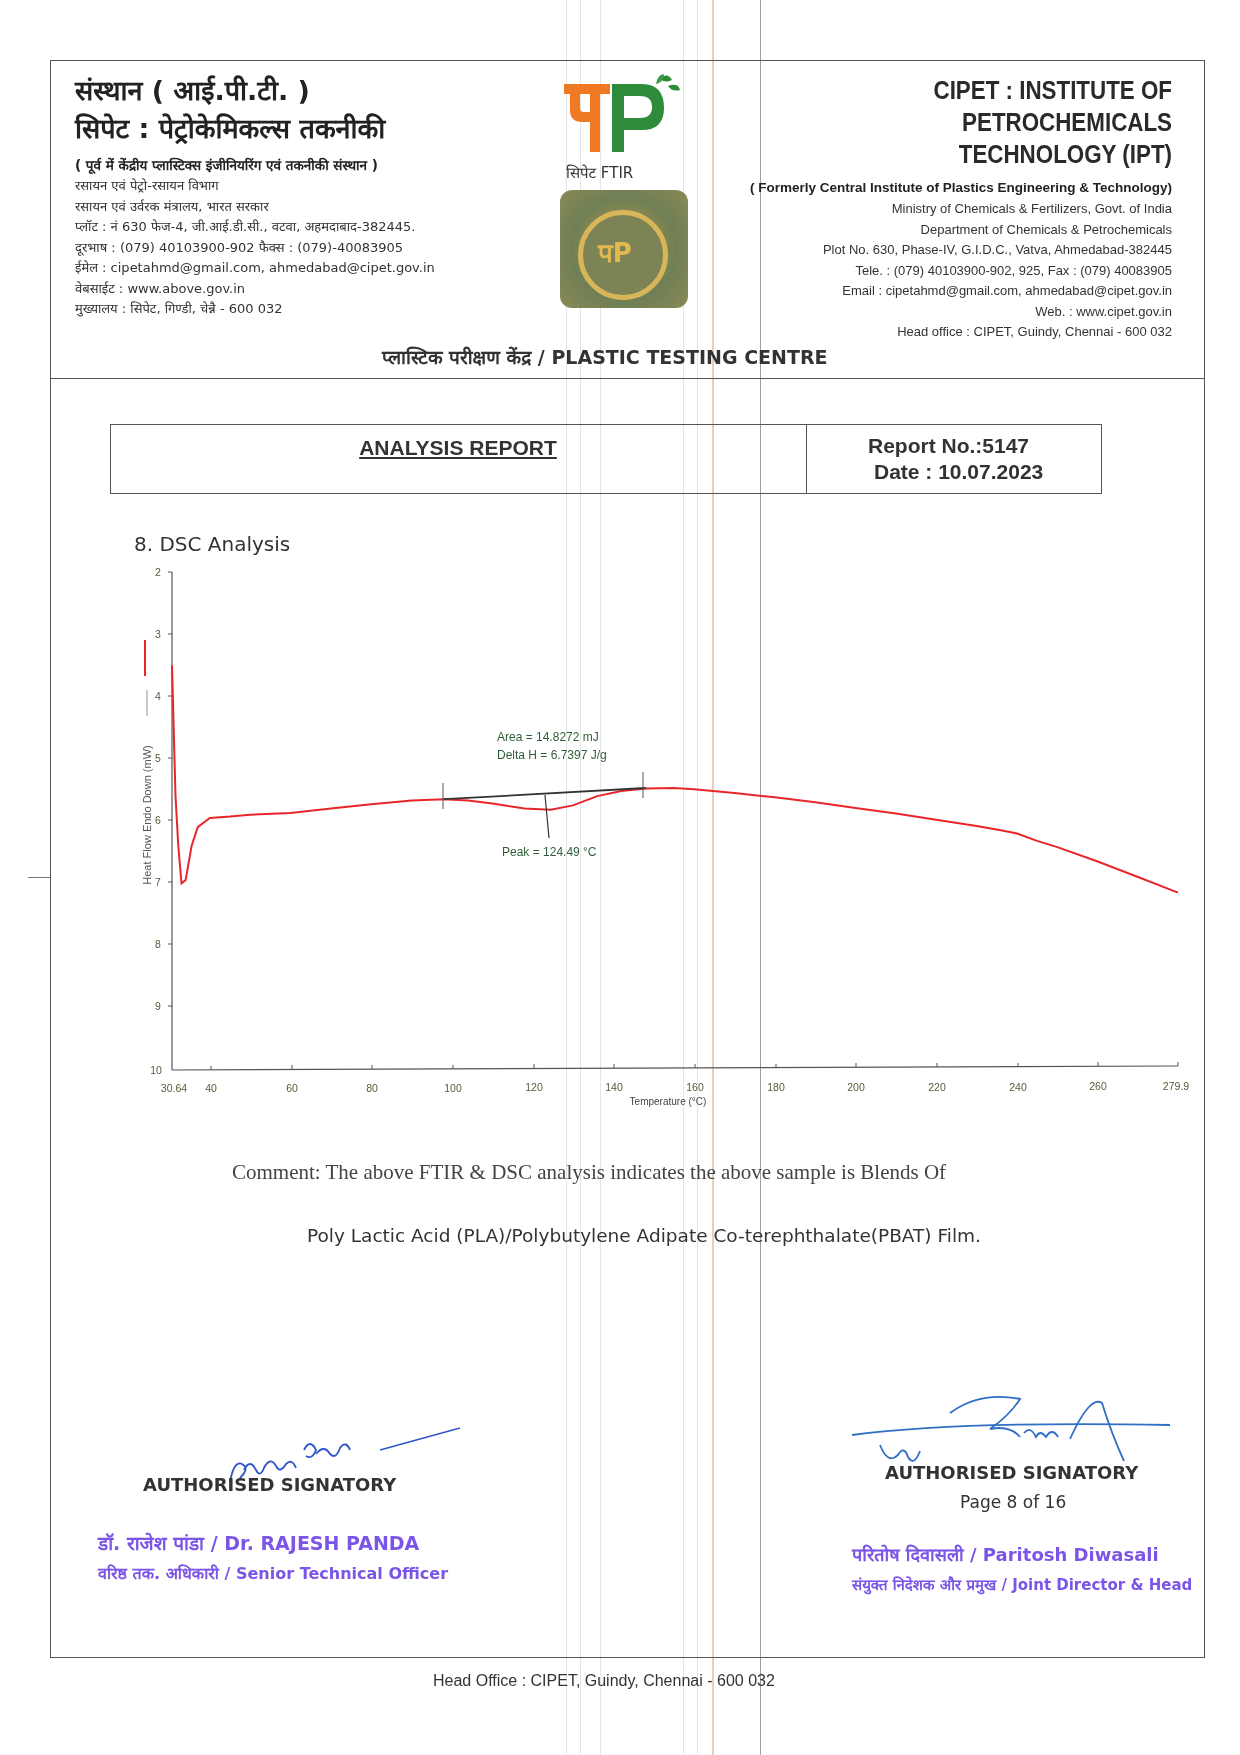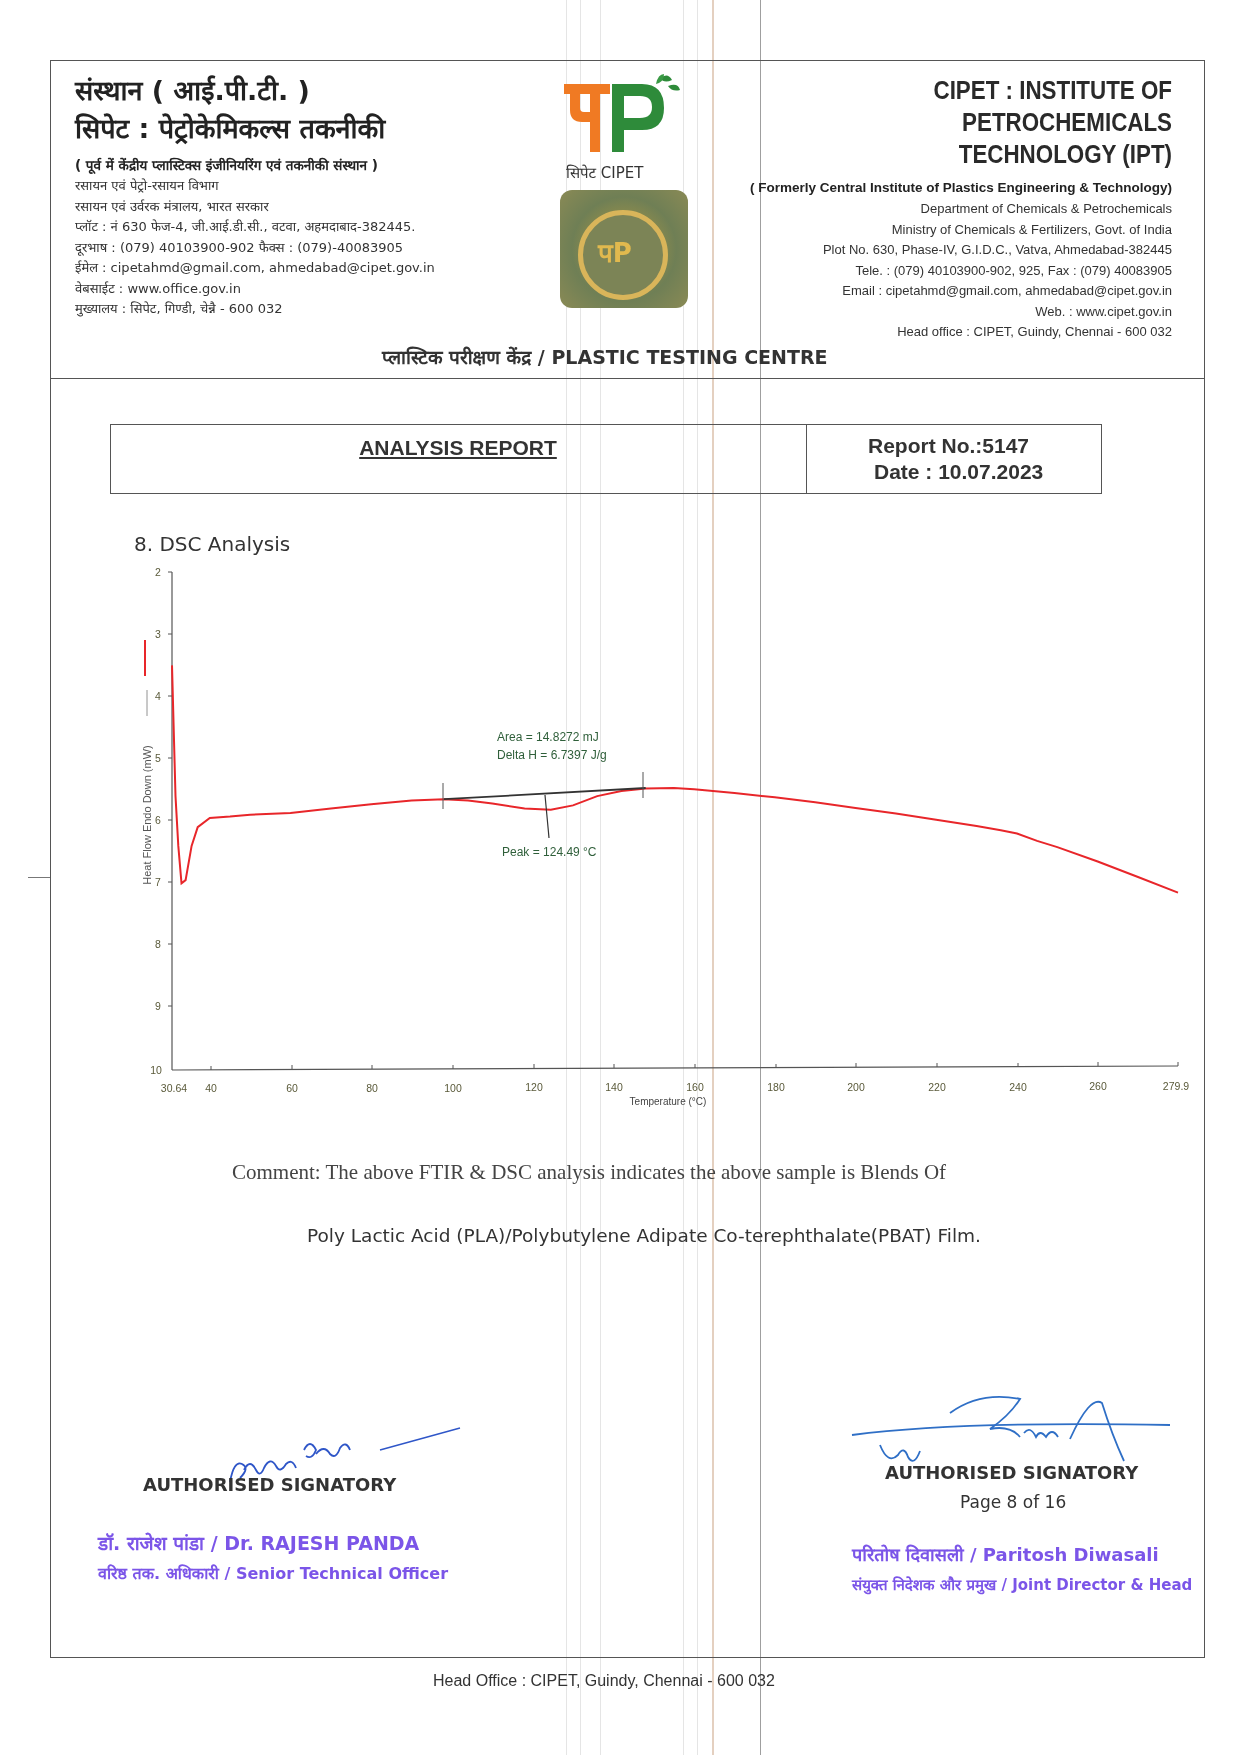--- a/index.html
+++ b/index.html
@@ -46,48 +46,48 @@
 
 <div class="abs" style="left:75px;top:72px;">
   <div class="hi-title">संस्थान ( आई.पी.टी. )</div>
   <div class="hi-title">सिपेट : पेट्रोकेमिकल्स तकनीकी</div>
   <div class="hi-sub" style="margin-top:8px;margin-bottom:2px;">( पूर्व में केंद्रीय प्लास्टिक्स इंजीनियरिंग एवं तकनीकी संस्थान )</div>
   <div class="hi-line">रसायन एवं पेट्रो-रसायन विभाग</div>
   <div class="hi-line">रसायन एवं उर्वरक मंत्रालय, भारत सरकार</div>
   <div class="hi-line">प्लॉट : नं 630 फेज-4, जी.आई.डी.सी., वटवा, अहमदाबाद-382445.</div>
   <div class="hi-line">दूरभाष : (079) 40103900-902 फैक्स : (079)-40083905</div>
   <div class="hi-line">ईमेल : cipetahmd@gmail.com, ahmedabad@cipet.gov.in</div>
-  <div class="hi-line">वेबसाईट : www.office.gov.in</div>
+  <div class="hi-line">वेबसाईट : www.above.gov.in</div>
   <div class="hi-line">मुख्यालय : सिपेट, गिण्डी, चेन्नै - 600 032</div>
 </div>
 
 <div class="abs" style="left:560px;top:72px;width:130px;">
   <svg width="130" height="90" viewBox="0 0 130 90">
 
     <path d="M4 12 H50 V22 H40 V80 H30 V50 H22 Q10 50 10 38 V22 H4 Z M20 22 V36 Q20 40 24 40 H30 V22 Z" fill="#f07a23"></path>
 
     <path d="M52 12 H82 Q104 12 104 36 Q104 58 82 58 H64 V80 H52 Z M64 24 V46 H80 Q92 46 92 35 Q92 24 80 24 Z" fill="#2e8b3a"></path>
 
     <path d="M100 6 Q108 0 112 8 Q104 12 100 6 Z" fill="#2e8b3a"></path>
     <path d="M108 14 Q118 10 120 18 Q112 20 108 14 Z" fill="#2e8b3a"></path>
     <path d="M96 12 Q98 2 104 2 Q104 10 96 12 Z" fill="#3a9a45"></path>
   </svg>
-  <div style="font-family:'DejaVu Sans',sans-serif;font-size:15px;color:#333;margin-top:-4px;margin-left:6px;white-space:nowrap;">सिपेट CIPET</div>
+  <div style="font-family:'DejaVu Sans',sans-serif;font-size:15px;color:#333;margin-top:-4px;margin-left:6px;white-space:nowrap;">सिपेट FTIR</div>
   <div style="width:128px;height:118px;margin-top:8px;border-radius:12px;background:radial-gradient(circle at 50% 50%, #c9a24a 0%, #8e8c4c 35%, #6f7f55 60%, #8a8a55 100%);position:relative;">
     <div style="position:absolute;left:18px;top:20px;width:80px;height:80px;border-radius:50%;border:5px solid #d9b55a;background:#7c8456;"></div>
     <div style="position:absolute;left:38px;top:44px;font-family:'DejaVu Sans',sans-serif;font-size:26px;font-weight:bold;color:#e1b94e;">पP</div>
   </div>
 </div>
 
 <div class="abs" style="right:68px;top:74px;width:480px;">
   <div class="en-title">CIPET : INSTITUTE OF PETROCHEMICALS</div>
   <div class="en-title">TECHNOLOGY (IPT)</div>
   <div class="en-sub" style="margin-top:10px;margin-bottom:4px;">( Formerly Central Institute of Plastics Engineering &amp; Technology)</div>
+  <div class="en-line">Ministry of Chemicals &amp; Fertilizers, Govt. of India</div>
   <div class="en-line">Department of Chemicals &amp; Petrochemicals</div>
-  <div class="en-line">Ministry of Chemicals &amp; Fertilizers, Govt. of India</div>
   <div class="en-line">Plot No. 630, Phase-IV, G.I.D.C., Vatva, Ahmedabad-382445</div>
   <div class="en-line">Tele. : (079) 40103900-902, 925, Fax : (079) 40083905</div>
   <div class="en-line">Email : cipetahmd@gmail.com, ahmedabad@cipet.gov.in</div>
   <div class="en-line">Web. : www.cipet.gov.in</div>
   <div class="en-line">Head office : CIPET, Guindy, Chennai - 600 032</div>
 </div>
 
 <div class="abs ptc" style="left:382px;top:344px;">प्लास्टिक परीक्षण केंद्र / PLASTIC TESTING CENTRE</div>
 
 <div class="frame" style="left:110px;top:424px;width:990px;height:68px;"></div>

